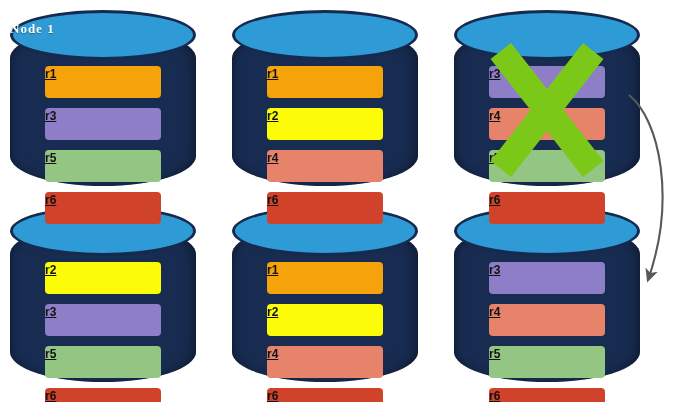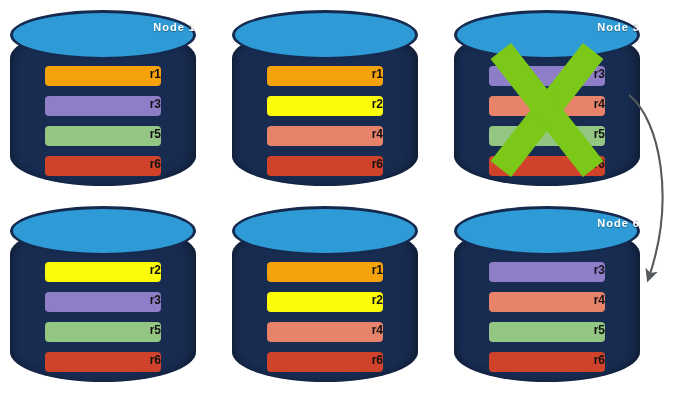--- a/index.html
+++ b/index.html
@@ -52,50 +52,52 @@
     border: 3px solid #152a4e;
     border-radius: 50%;
     box-sizing: border-box;
   }
 
   .node-label {
     position: absolute;
     left: 0;
     top: 11px;
     width: 186px;
-    text-align: right;
+    text-align: left;
     color: #ffffff;
-    font-size: 11px;
+    font-size: 13px;
     font-weight: bold;
     letter-spacing: 1px;
     text-shadow: 0 1px 1px rgba(0,0,0,0.35);
     z-index: 4;
     pointer-events: none;
+    font-family: Liberation Serif, serif;
   }
 
   .rows {
     position: absolute;
     left: 35px;
     top: 56px;
     width: 116px;
     z-index: 3;
   }
 
   .row-bar {
     position: relative;
     width: 116px;
-    height: 20px;
+    height: 32px;
     border-radius: 4px;
     margin-bottom: 10px;
-    text-align: right;
+    text-align: left;
     line-height: 16px;
     font-size: 12px;
     font-weight: bold;
     color: #111111;
     box-sizing: border-box;
+    text-decoration: underline;
   }
 
   
   .x-overlay {
     position: absolute;
     left: 22px;
     top: 30px;
     width: 142px;
     height: 140px;
     z-index: 5;
@@ -148,21 +150,20 @@
         <div class="rows">
           <div class="row-bar" style="background: rgb(245, 162, 11);">r1</div>
           <div class="row-bar" style="background: rgb(252, 252, 8);">r2</div>
           <div class="row-bar" style="background: rgb(232, 131, 107);">r4</div>
           <div class="row-bar" style="background: rgb(208, 67, 42);">r6</div>
         </div>
       </div>
       <div class="node" style="left: 454px; top: 10px;">
         <div class="cyl-body" style="background: rgb(24, 44, 81);"></div>
         <div class="cyl-top" style="background: rgb(46, 155, 214); border-color: rgb(21, 42, 78);"></div>
-        <div class="node-label">Node 3</div>
         <div class="rows">
           <div class="row-bar" style="background: rgb(142, 126, 200);">r3</div>
           <div class="row-bar" style="background: rgb(232, 131, 107);">r4</div>
           <div class="row-bar" style="background: rgb(148, 198, 131);">r5</div>
           <div class="row-bar" style="background: rgb(208, 67, 42);">r6</div>
         </div>
         <div class="x-overlay">
           <div class="x-bar a" style="background: rgb(124, 200, 25);"></div>
           <div class="x-bar b" style="background: rgb(124, 200, 25);"></div>
         </div>
@@ -183,21 +184,20 @@
         <div class="rows">
           <div class="row-bar" style="background: rgb(245, 162, 11);">r1</div>
           <div class="row-bar" style="background: rgb(252, 252, 8);">r2</div>
           <div class="row-bar" style="background: rgb(232, 131, 107);">r4</div>
           <div class="row-bar" style="background: rgb(208, 67, 42);">r6</div>
         </div>
       </div>
       <div class="node" style="left: 454px; top: 206px;">
         <div class="cyl-body" style="background: rgb(24, 44, 81);"></div>
         <div class="cyl-top" style="background: rgb(46, 155, 214); border-color: rgb(21, 42, 78);"></div>
-        <div class="node-label">Node 6</div>
         <div class="rows">
           <div class="row-bar" style="background: rgb(142, 126, 200);">r3</div>
           <div class="row-bar" style="background: rgb(232, 131, 107);">r4</div>
           <div class="row-bar" style="background: rgb(148, 198, 131);">r5</div>
           <div class="row-bar" style="background: rgb(208, 67, 42);">r6</div>
         </div>
       </div>
     </div>
 
   <svg id="arrow-layer" viewBox="0 0 676 402" width="676" height="402">

